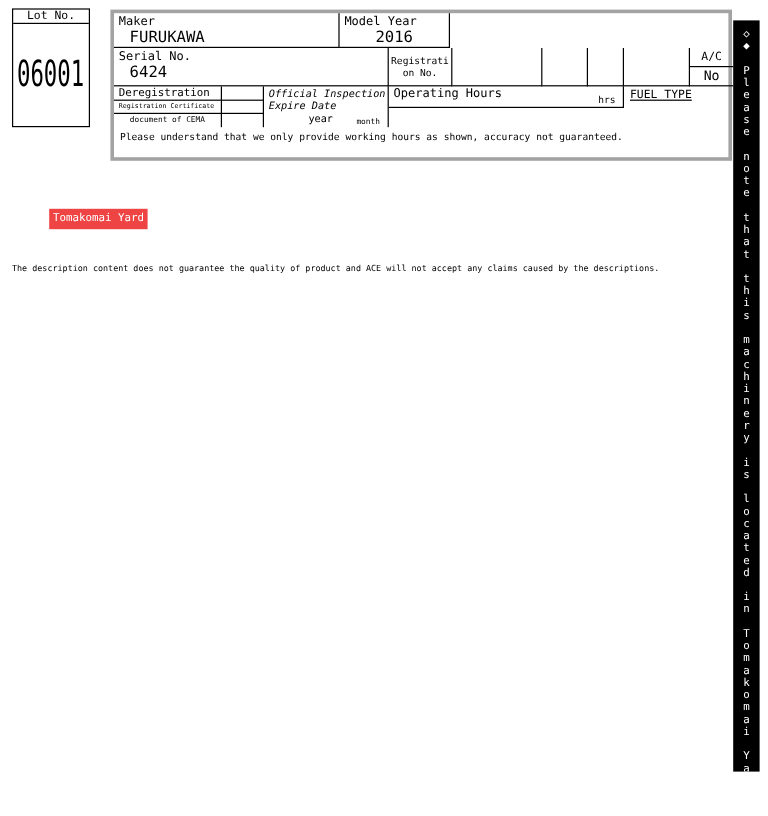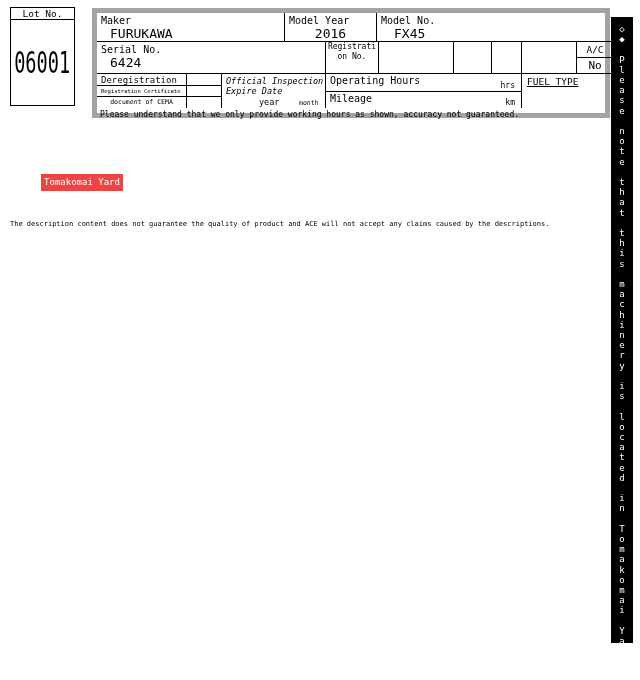--- a/index.html
+++ b/index.html
@@ -7,35 +7,35 @@
   body { font-family:"DejaVu Sans Mono", monospace; color:#000; position:relative; overflow:hidden; }
   .abs { position:absolute; }
 
   
   .lot-box { left:10px; top:7px; width:65px; height:99px; border:1px solid #000; }
   .lot-header { width:100%; height:12px; border-bottom:1px solid #000; font-size:9.5px; line-height:11px; text-align:center; }
   .lot-value-wrap { width:100%; height:85px; display:flex; align-items:center; justify-content:center; }
   .lot-value { font-size:30px; transform:scaleX(0.62); white-space:nowrap; }
 
   
-  .spec-table { left:92px; top:8px; width:518px; height:110px; border:5px solid #a3a3a3; }
+  .spec-table { left:92px; top:8px; width:518px; height:126px; border:3px solid #a3a3a3; }
   .cell { position:absolute; overflow:hidden; }
   .br { border-right:1px solid #000; }
   .bb { border-bottom:1px solid #000; }
   .lbl { font-size:10px; padding:2px 0 0 4px; line-height:11px; white-space:nowrap; }
   .val { font-size:13px; padding:1px 0 0 13px; line-height:14px; white-space:nowrap; }
 
   .c-maker  { left:0;     top:0;    width:188px; height:29px; }
   .c-myear  { left:188px; top:0;    width:92px;  height:29px; }
   .c-mno    { left:280px; top:0;    width:236px; height:29px; }
   .c-myear .val { padding-left:0; text-align:center; }
   .c-mno .val { padding-left:17px; }
 
   .c-serial { left:0;     top:29px; width:229px; height:32px; }
-  .c-regno  { left:229px; top:29px; width:53px;  height:32px; display:flex; justify-content:center;
+  .c-regno  { left:229px; top:29px; width:53px;  height:32px; display:flex; align-items:center; justify-content:center;
               font-size:8px; line-height:10px; text-align:center; white-space:pre-line; }
   .c-e1 { left:282px; top:29px; width:75px; height:32px; }
   .c-e2 { left:357px; top:29px; width:38px; height:32px; }
   .c-e3 { left:395px; top:29px; width:30px; height:32px; }
   .c-e4 { left:425px; top:29px; width:55px; height:32px; }
   .c-ac { left:480px; top:29px; width:36px; height:16px; font-size:9.5px; line-height:15px; text-align:center; }
   .c-no { left:480px; top:45px; width:36px; height:16px; font-size:11px; line-height:15px; text-align:center; }
 
   .c-dereg   { left:0; top:61px; width:90px; height:12px; font-size:9px;   line-height:12px; padding-left:4px; white-space:nowrap; }
   .c-regcert { left:0; top:73px; width:90px; height:11px; font-size:5.5px; line-height:10px; padding-left:4px; white-space:nowrap; }
@@ -84,24 +84,20 @@
   <div class="abs spec-table">
 
     <div class="cell c-maker br bb">
       <div class="lbl">Maker</div>
       <div class="val">FURUKAWA</div>
     </div>
     <div class="cell c-myear br bb">
       <div class="lbl">Model Year</div>
       <div class="val">2016</div>
     </div>
-    <div class="cell c-mno bb">
-      <div class="lbl">Model No.</div>
-      <div class="val">FX45</div>
-    </div>
 
     <div class="cell c-serial br bb">
       <div class="lbl">Serial No.</div>
       <div class="val">6424</div>
     </div>
     <div class="cell c-regno br bb">
       <span>Registrati
 on No.</span>
     </div>
     <div class="cell c-e1 br bb"></div>
@@ -122,24 +118,20 @@
       <div class="insp-lbl">Official Inspection
 Expire Date</div>
       <span class="year">year</span>
       <span class="month">month</span>
     </div>
 
     <div class="cell c-op br bb">
       <div class="lbl">Operating Hours</div>
       <span class="unit">hrs</span>
     </div>
-    <div class="cell c-mil br">
-      <div class="lbl">Mileage</div>
-      <span class="unit">km</span>
-    </div>
     <div class="cell c-fuel">
       <div class="lbl">FUEL TYPE</div>
     </div>
 
   </div>
 
   <div class="abs notice">Please understand that we only provide working hours as shown, accuracy not guaranteed.</div>
 
   <div class="abs yard-badge">Tomakomai Yard</div>
 

